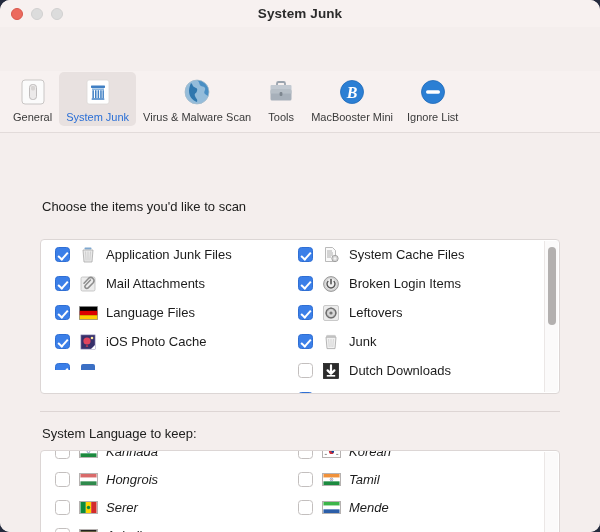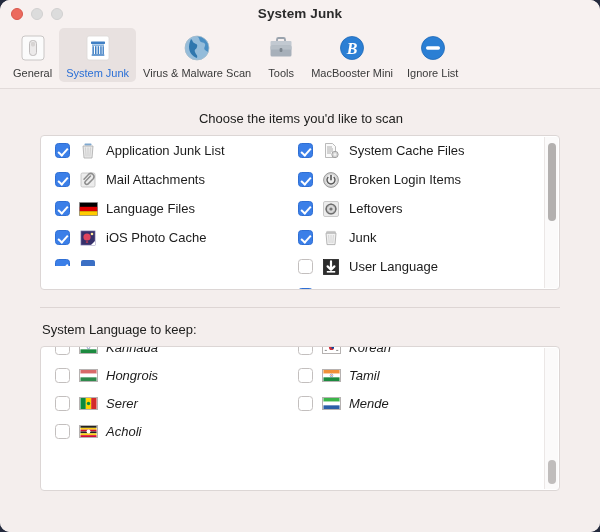--- a/index.html
+++ b/index.html
@@ -11,20 +11,21 @@
   }
   .window {
     position: absolute;
     left: 0; top: 0;
     width: 600px; height: 532px;
     background: #f4eeed;
     border-radius: 10px;
     overflow: hidden;
     display: flex;
     flex-direction: column;
+    gap: 44px;
   }
   
   .titlebar {
     position: relative;
     height: 27px;
     flex: 0 0 27px;
     background: #f7f1f0;
     display: flex;
     align-items: center;
   }
@@ -81,21 +82,21 @@
     flex: 1 1 auto;
     background: #f4eeed;
     padding: 0 40px;
     position: relative;
   }
   .section-label {
     font-size: 13px;
     color: #20201f;
     margin-left: 2px;
   }
-  .sec1-label { margin-top: 22px; margin-bottom: 9px; text-align: center; }
+  .sec1-label { margin-top: 22px; margin-bottom: 25px; }
   .sec2-label { margin-top: 14px; margin-bottom: 9px; }
   .divider {
     height: 1px;
     background: #ddd5d4;
     margin-top: 17px;
   }
   .listbox {
     background: #ffffff;
     border: 1px solid #dcd6d5;
     border-radius: 4px;
@@ -286,21 +287,21 @@
         <div class="col left">
           <div class="row">
             <div class="cb on"></div>
             <div class="row-icon">
               <svg width="18" height="18" viewBox="0 0 18 18">
                 <rect x="5.5" y="1.5" width="7" height="2" rx="0.7" fill="#7fa8cf"></rect>
                 <path d="M4 4h10l-1 12H5z" fill="#e9e9e9" stroke="#a9a9a9" stroke-width="0.8"></path>
                 <path d="M6.5 5.5l.6 9M9 5.5v9M11.5 5.5l-.6 9" stroke="#c3c3c3" stroke-width="0.7" fill="none"></path>
               </svg>
             </div>
-            <div class="row-label">Application Junk List</div>
+            <div class="row-label">Application Junk Files</div>
           </div>
 
 
           <div class="row">
             <div class="cb on"></div>
             <div class="row-icon">
               <svg width="18" height="18" viewBox="0 0 18 18">
                 <rect x="2" y="2" width="14" height="14" rx="1.5" fill="#ececec" stroke="#bdbdbd" stroke-width="0.8"></rect>
                 <path d="M11.5 5L6.5 10.2a1.9 1.9 0 0 0 2.7 2.7l5-5.2a3.2 3.2 0 0 0-4.5-4.5L5 8.2" fill="none" stroke="#8d8d8d" stroke-width="1.5" stroke-linecap="round"></path>
               </svg>
@@ -406,21 +407,21 @@
 
           <div class="row">
             <div class="cb off"></div>
             <div class="row-icon">
               <svg width="18" height="18" viewBox="0 0 18 18">
                 <rect x="1.5" y="1.5" width="15" height="15" fill="#2c2c2c" stroke="#111" stroke-width="0.7"></rect>
                 <path d="M9 3.4v7.2M5.6 8.4L9 11.8l3.4-3.4" fill="none" stroke="#fff" stroke-width="2.2" stroke-linecap="round" stroke-linejoin="round"></path>
                 <rect x="4.8" y="13" width="8.4" height="1.6" fill="#fff"></rect>
               </svg>
             </div>
-            <div class="row-label">User Language</div>
+            <div class="row-label">Dutch Downloads</div>
           </div>
 
           <div class="clip-bot-row">
             <div class="row">
               <div class="cb on"></div>
               <div class="row-icon">
                 <svg width="18" height="18" viewBox="0 0 18 18">
                   <circle cx="9" cy="9" r="7" fill="#6aa6dd"></circle>
                 </svg>
               </div>

